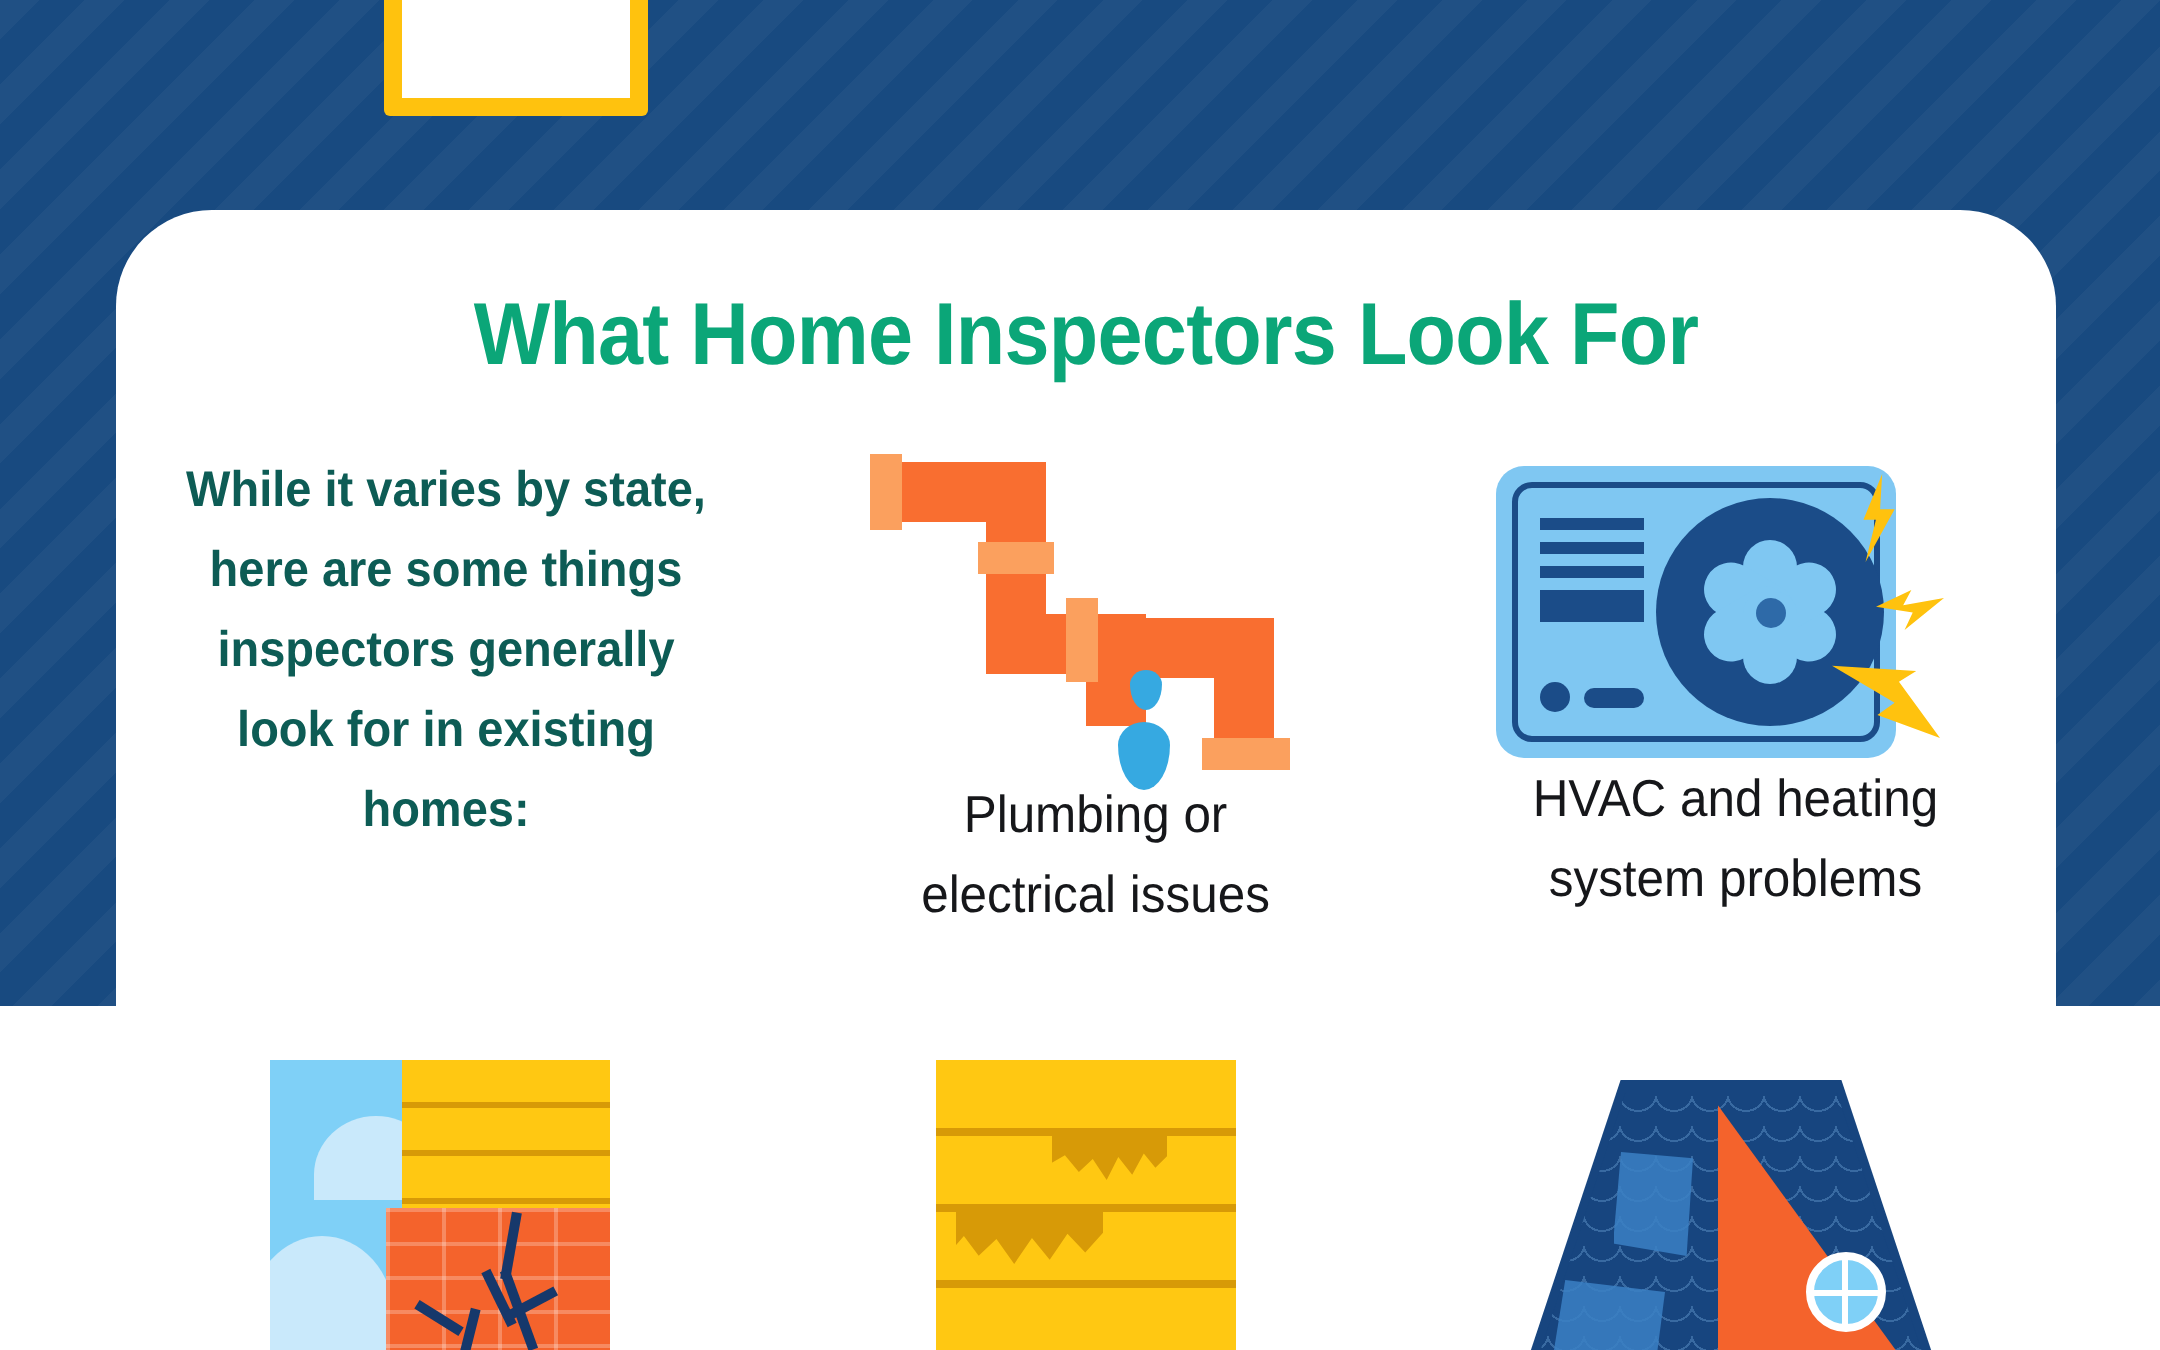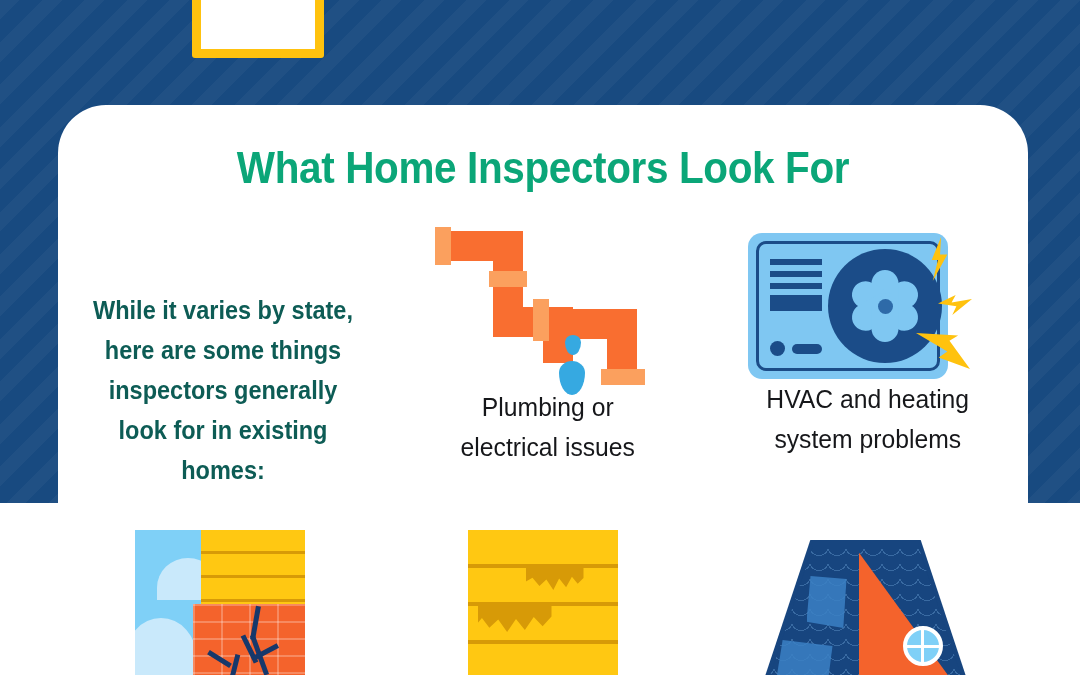--- a/index.html
+++ b/index.html
@@ -49,21 +49,21 @@
     margin-top:38px;
     font-family:"Liberation Sans Narrow","Liberation Sans", sans-serif;
     transform:scaleX(0.92); transform-origin:center;
   }
 
   #grid-row-1 {
     position:absolute; left:0; top:120px; width:970px; height:265px;
     display:flex;
   }
   .col { position:relative; }
-  #col-intro { width:330px; display:flex; align-items:flex-end; justify-content:center; padding:0 18px; }
+  #col-intro { width:330px; display:flex; align-items:flex-start; justify-content:center; padding:0 18px; }
   #intro-text {
     color:#0D5C55; font-weight:bold; font-size:25px; line-height:40px;
     text-align:center;
     font-family:"Liberation Sans Narrow","Liberation Sans", sans-serif;
     transform:scaleX(0.94); transform-origin:center;
   }
   #col-hvac, #col-plumb { width:320px; display:flex; flex-direction:column; align-items:center; }
   .caption {
     text-align:center; color:#16171A; font-size:26px; line-height:40px;
     font-family:"Liberation Sans Narrow","Liberation Sans", sans-serif;

